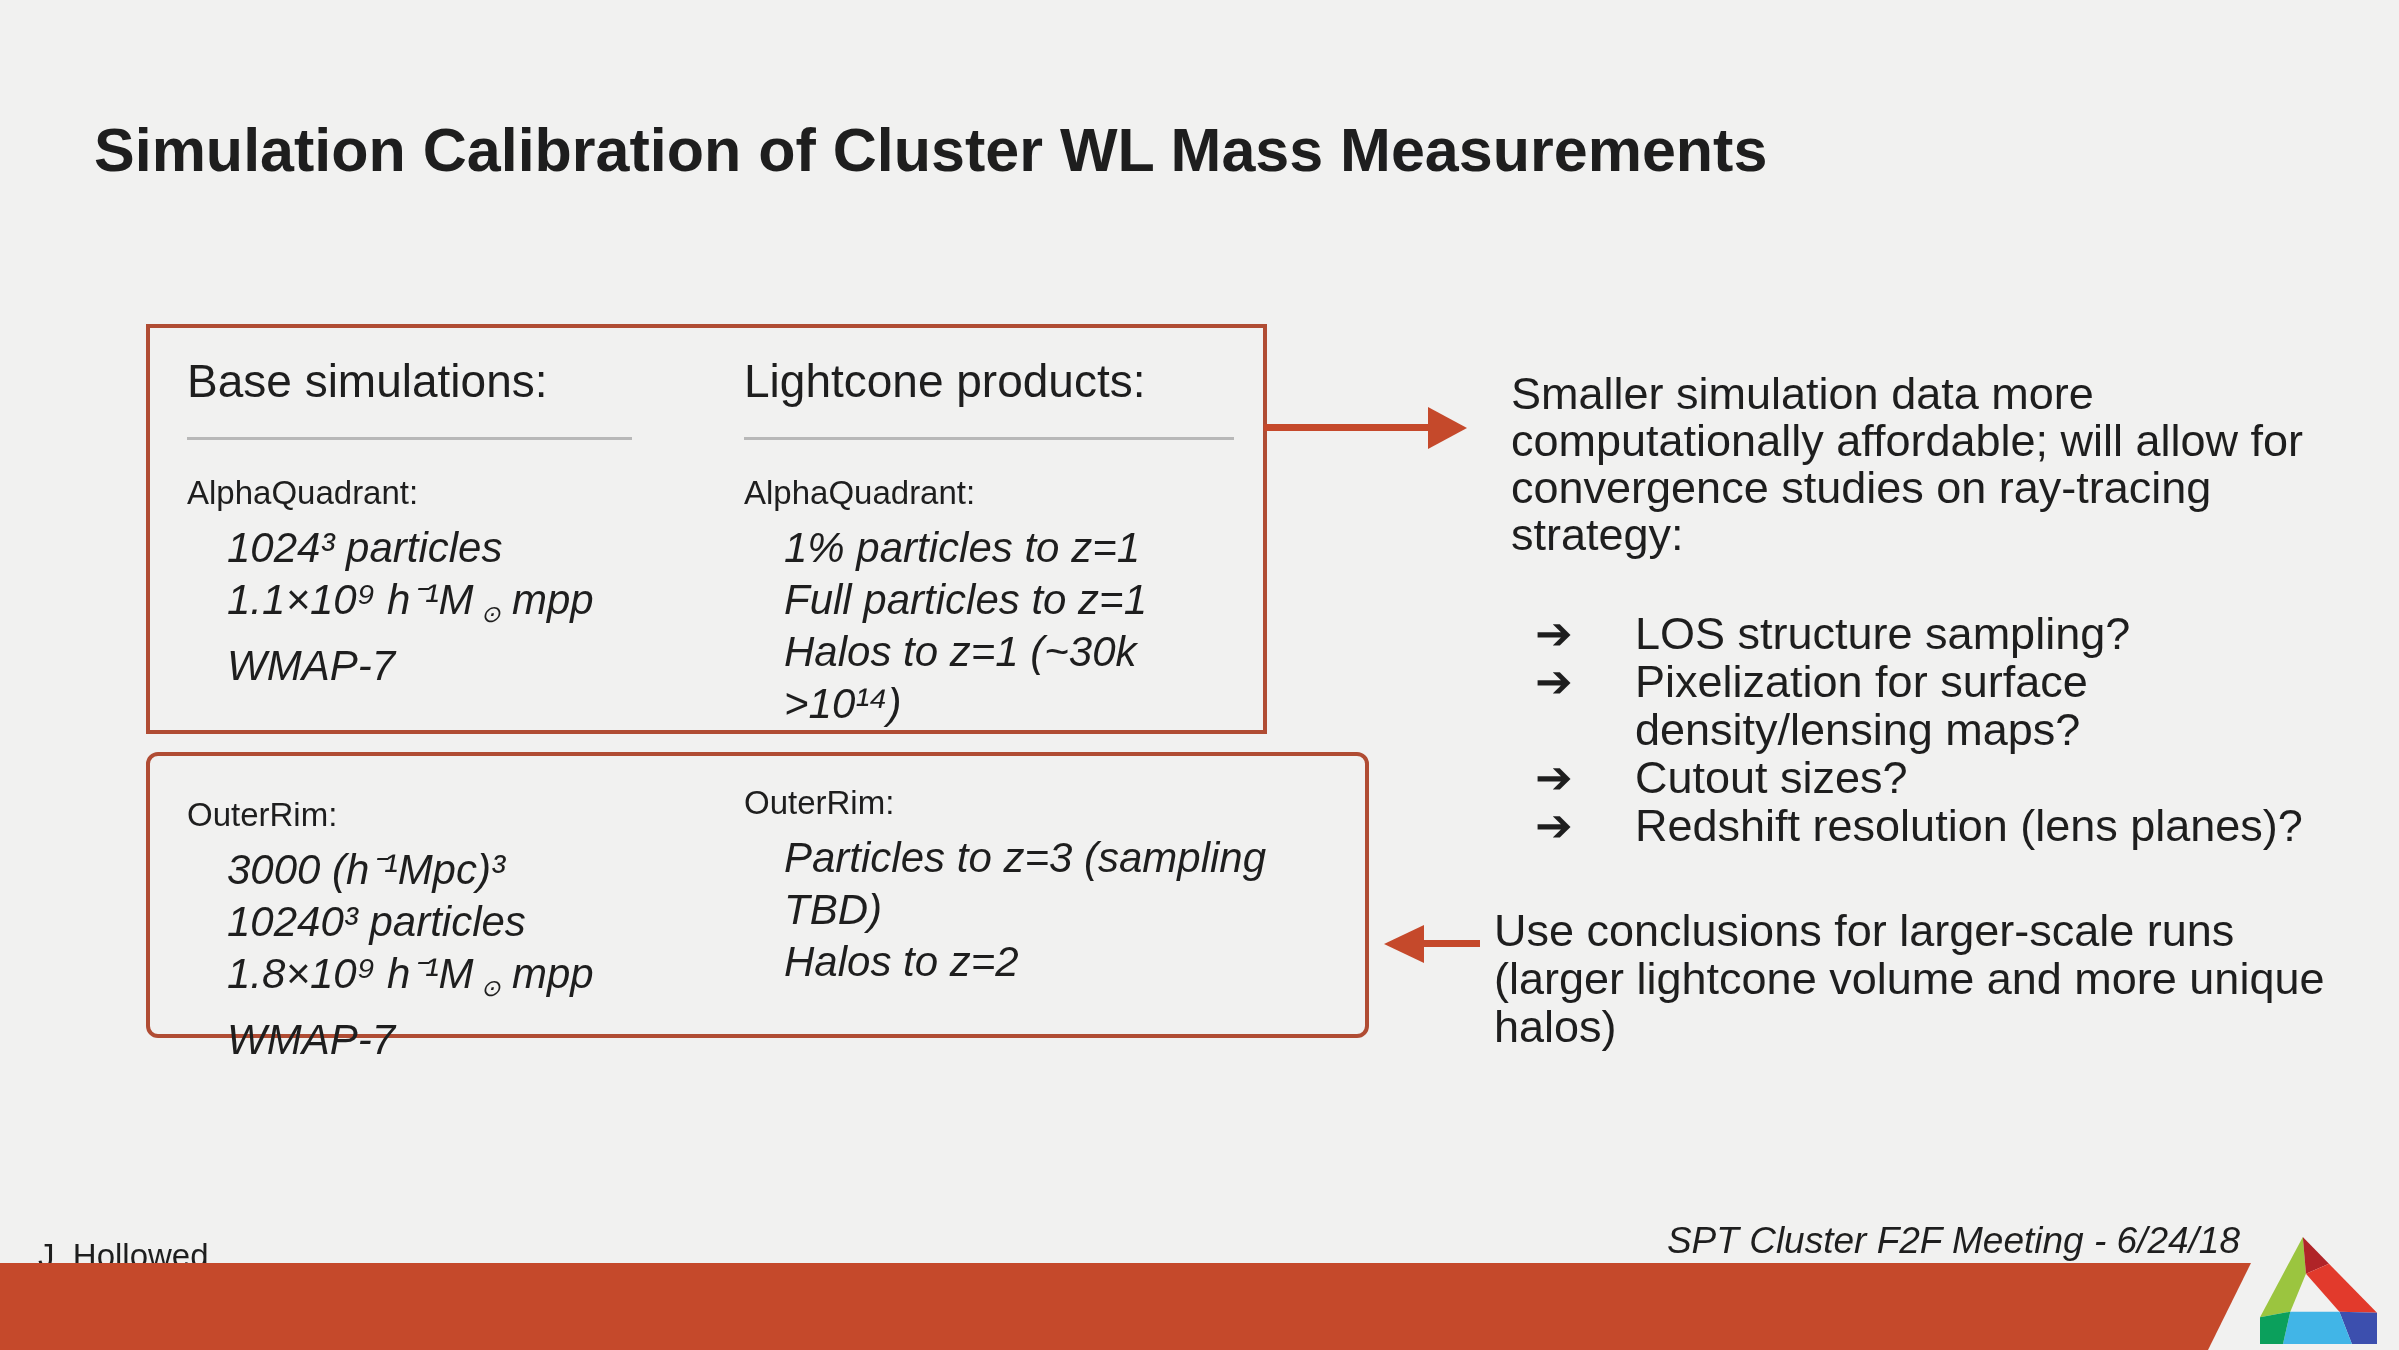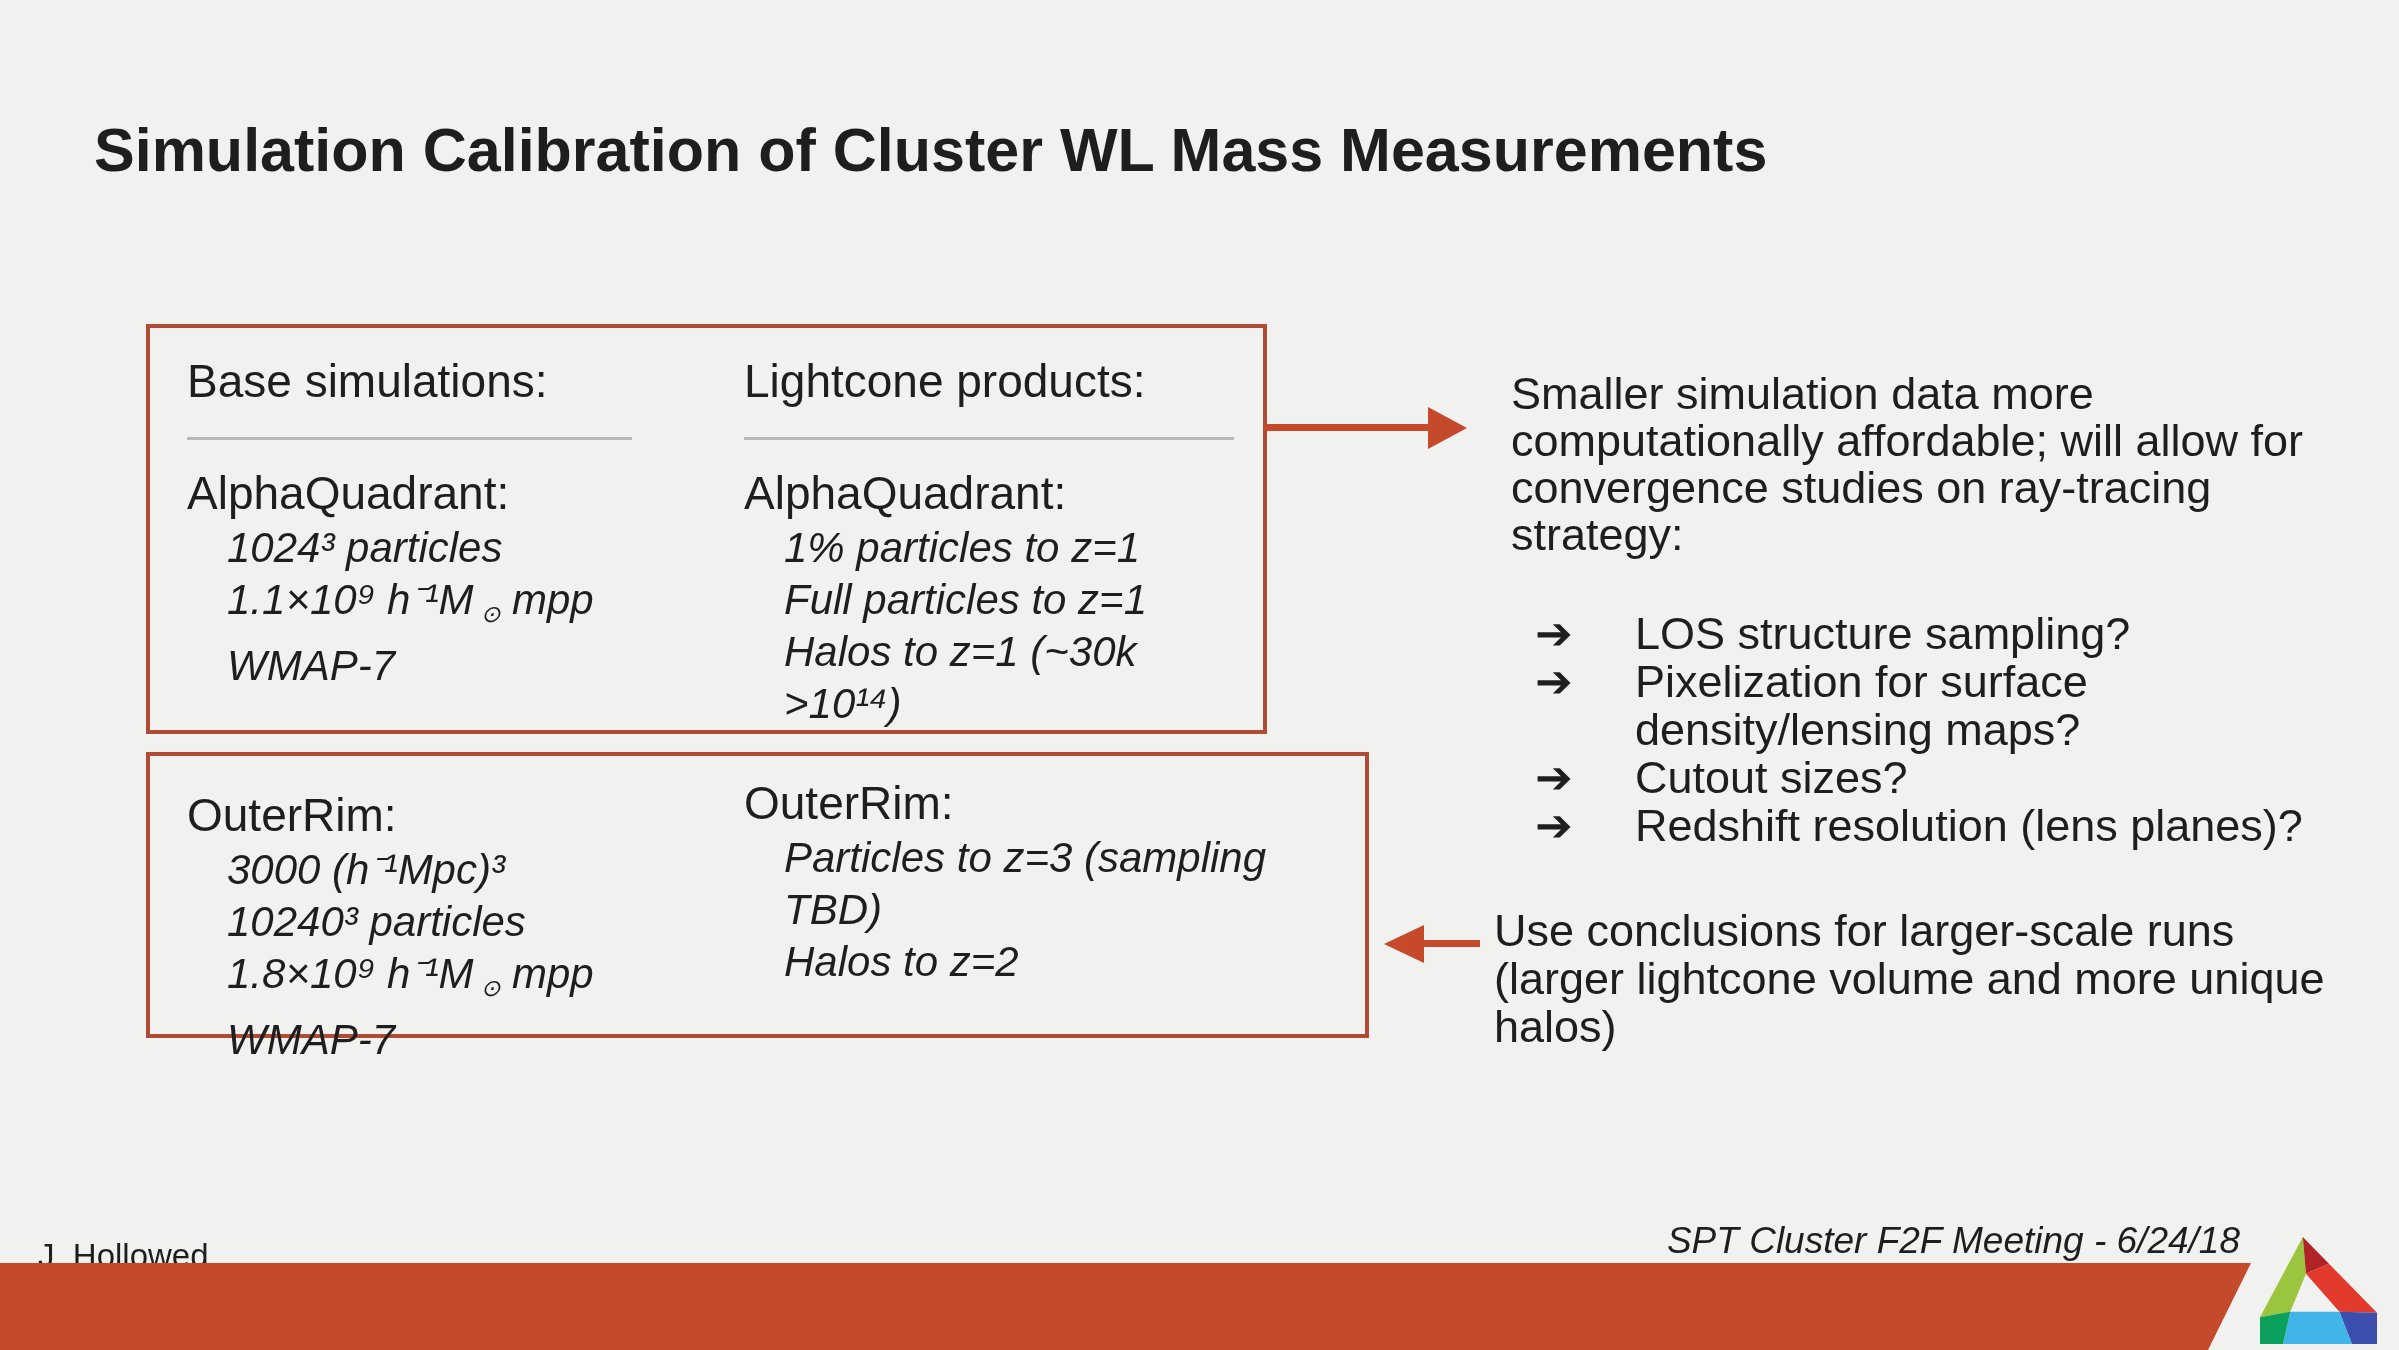--- a/index.html
+++ b/index.html
@@ -11,31 +11,31 @@
     font-family:"Liberation Sans",sans-serif;
     color:var(--text,#1e1e1e);
   }
   #page-title{
     position:absolute;left:88px;top:74px;
     font-size:61px;line-height:1.15;color:var(--text,#1e1e1e);margin-left:6px;
   }
   
   .box{position:absolute;border:4px solid var(--box-border,#b04c33);}
   .box-base{left:146px;top:324px;width:1113px;height:402px;}
-  .box-outer{left:146px;top:752px;width:1215px;height:278px;}
+  .box-outer{left:146px;top:752px;width:1215px;height:278px;border-radius:12px;}
   .col{position:absolute;}
   .box-base .col1{left:37px;top:30px;width:500px;}
   .box-base .col2{left:594px;top:30px;width:505px;}
   .box-outer .col1{left:37px;top:36px;width:500px;}
   .box-outer .col2{left:594px;top:24px;width:600px;}
   .col-header{font-size:46px;line-height:46px;}
   .divider{height:3px;background:var(--divider-gray,#b8b8b8);margin-top:33px;}
   .col1 .divider{width:445px;}
   .col2 .divider{width:490px;}
-  .group-label{font-size:46px;line-height:46px;margin-top:30px;}
+  .group-label{font-size:33px;line-height:46px;margin-top:30px;}
   .box-outer .group-label{margin-top:0;}
   .details{
     list-style:none;margin:6px 0 0 0;padding:0 0 0 40px;
     font-style:italic;font-size:42px;line-height:52px;
   }
   sub.msun{font-size:56%;vertical-align:-16%;margin-left:7px;}
   
   .note{position:absolute;white-space:pre-line;font-size:45px;line-height:47px;}
   #smaller-note{left:1511px;top:370px;}
   #conclusion-note{left:1494px;top:907px;line-height:48px;}

